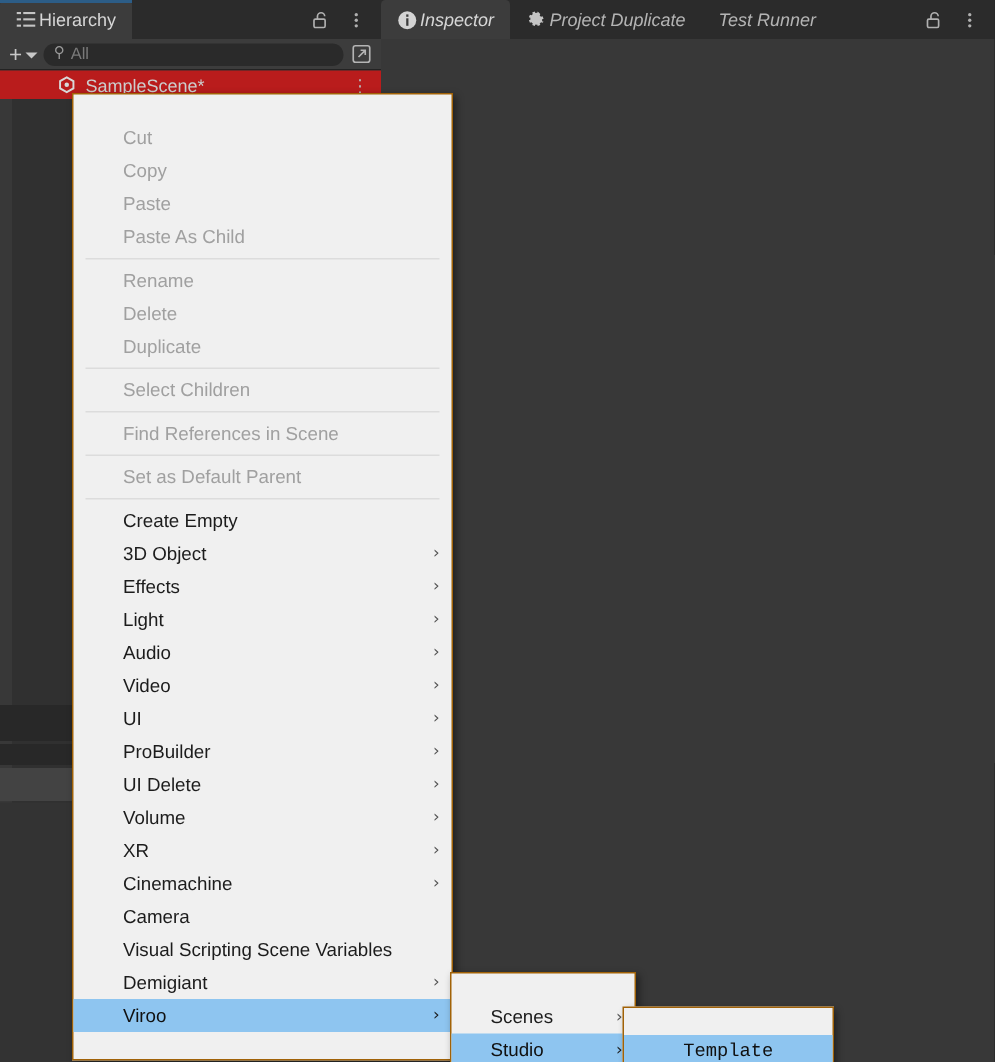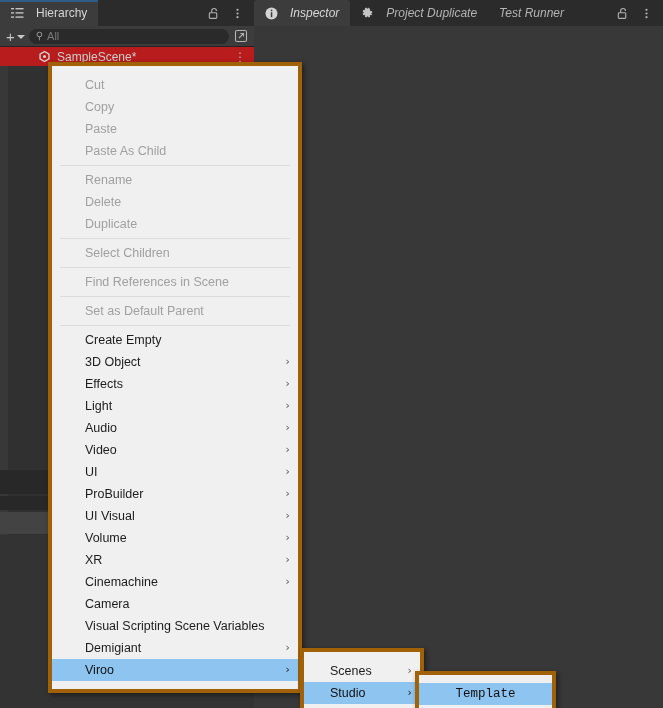--- a/index.html
+++ b/index.html
@@ -31,21 +31,21 @@
     background: #2b2b2b;
     display: flex;
     align-items: stretch;
   }
   .tabstrip.left  { left: 0;   width: 254px; }
   .tabstrip.right { left: 254px; right: 0; font-style: italic; }
 
   .tab {
     display: flex;
     align-items: center;
-    gap: 12px;
+    gap: 2px;
     padding: 0 11px;
     font-size: 12px;
     color: #b4b4b4;
     position: relative;
     white-space: nowrap;
     height: 100%;
     box-sizing: border-box;
   }
   .tab.active {
     background: #3c3c3c;
@@ -200,24 +200,24 @@
     left: 254px;
     right: 0;
     bottom: 0;
     background: #383838;
   }
 
   
   .ctx-menu {
     position: absolute;
     background: #f0f0f0;
-    border: 4px solid #a16207;
+    border: 1px solid #a16207;
     box-shadow: 2px 2px 5px rgba(0,0,0,0.45);
     box-sizing: border-box;
-    padding: 8px 0;
+    padding: 18px 0;
     z-index: 50;
   }
   .ctx-root {
     left: 48px;
     top: 62px;
     width: 254px;
   }
   .ctx-sub1 {
     left: 300px;
     top: 648px;
@@ -436,21 +436,21 @@
       </div>
       <div class="mi">
         <span>UI</span>
         <span class="arrow">›</span>
       </div>
       <div class="mi">
         <span>ProBuilder</span>
         <span class="arrow">›</span>
       </div>
       <div class="mi">
-        <span>UI Visual</span>
+        <span>UI Delete</span>
         <span class="arrow">›</span>
       </div>
       <div class="mi">
         <span>Volume</span>
         <span class="arrow">›</span>
       </div>
       <div class="mi">
         <span>XR</span>
         <span class="arrow">›</span>
       </div>

